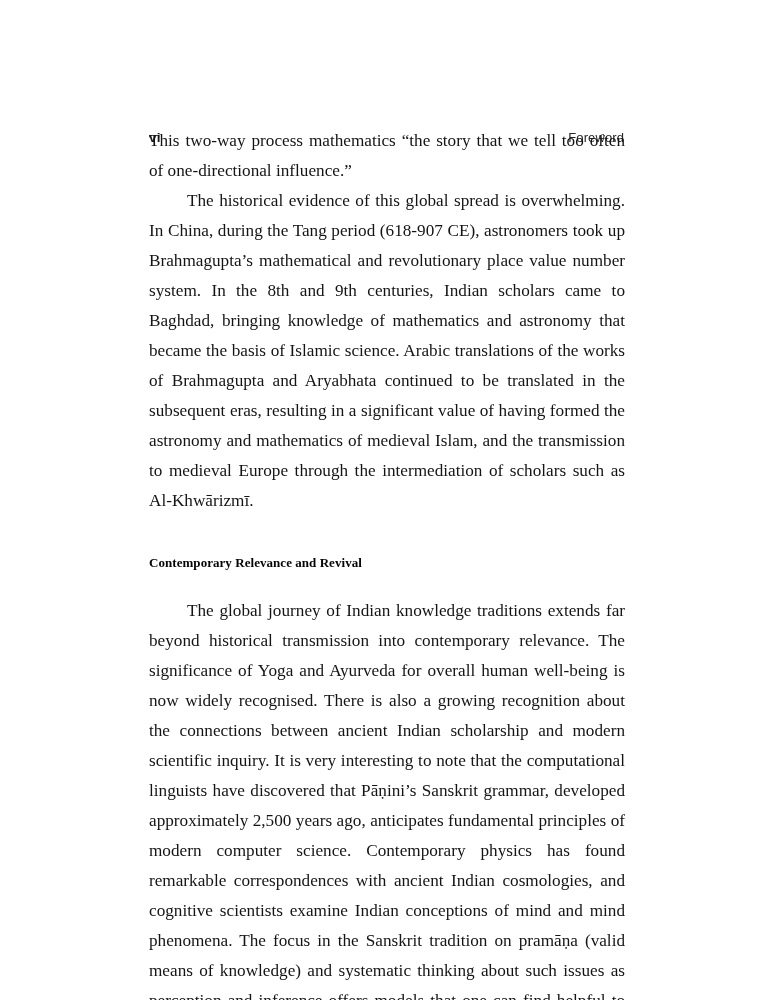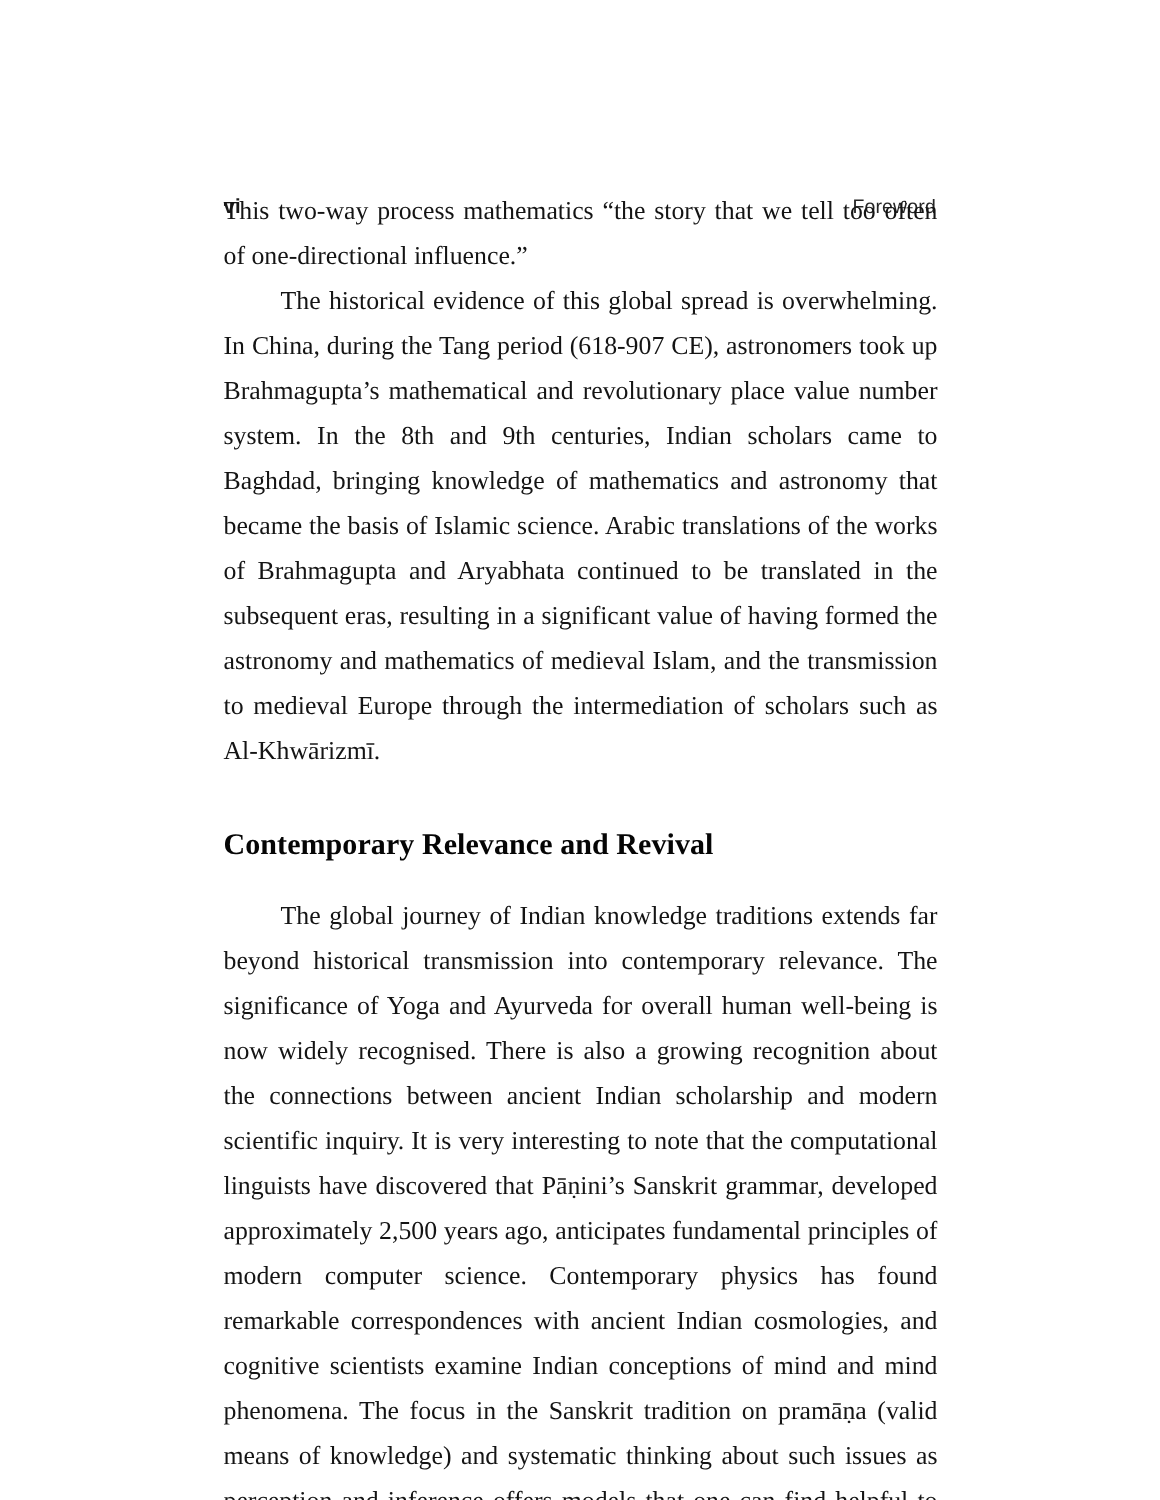--- a/index.html
+++ b/index.html
@@ -66,21 +66,21 @@
     text-justify: inter-word;
     hyphens: none;
     color: #141414;
   }
   p.body-par.indent {
     text-indent: 38px;
   }
 
   h2.section-head {
     margin: 0;
-    font-size: 20px;
+    font-size: 13px;
     font-weight: 700;
     line-height: 30px;
     letter-spacing: 0.05px;
     color: #050505;
     text-align: left;
   }
   .space-before-head { height: 32px; }
   .space-after-head  { height: 18px; }
 
   

